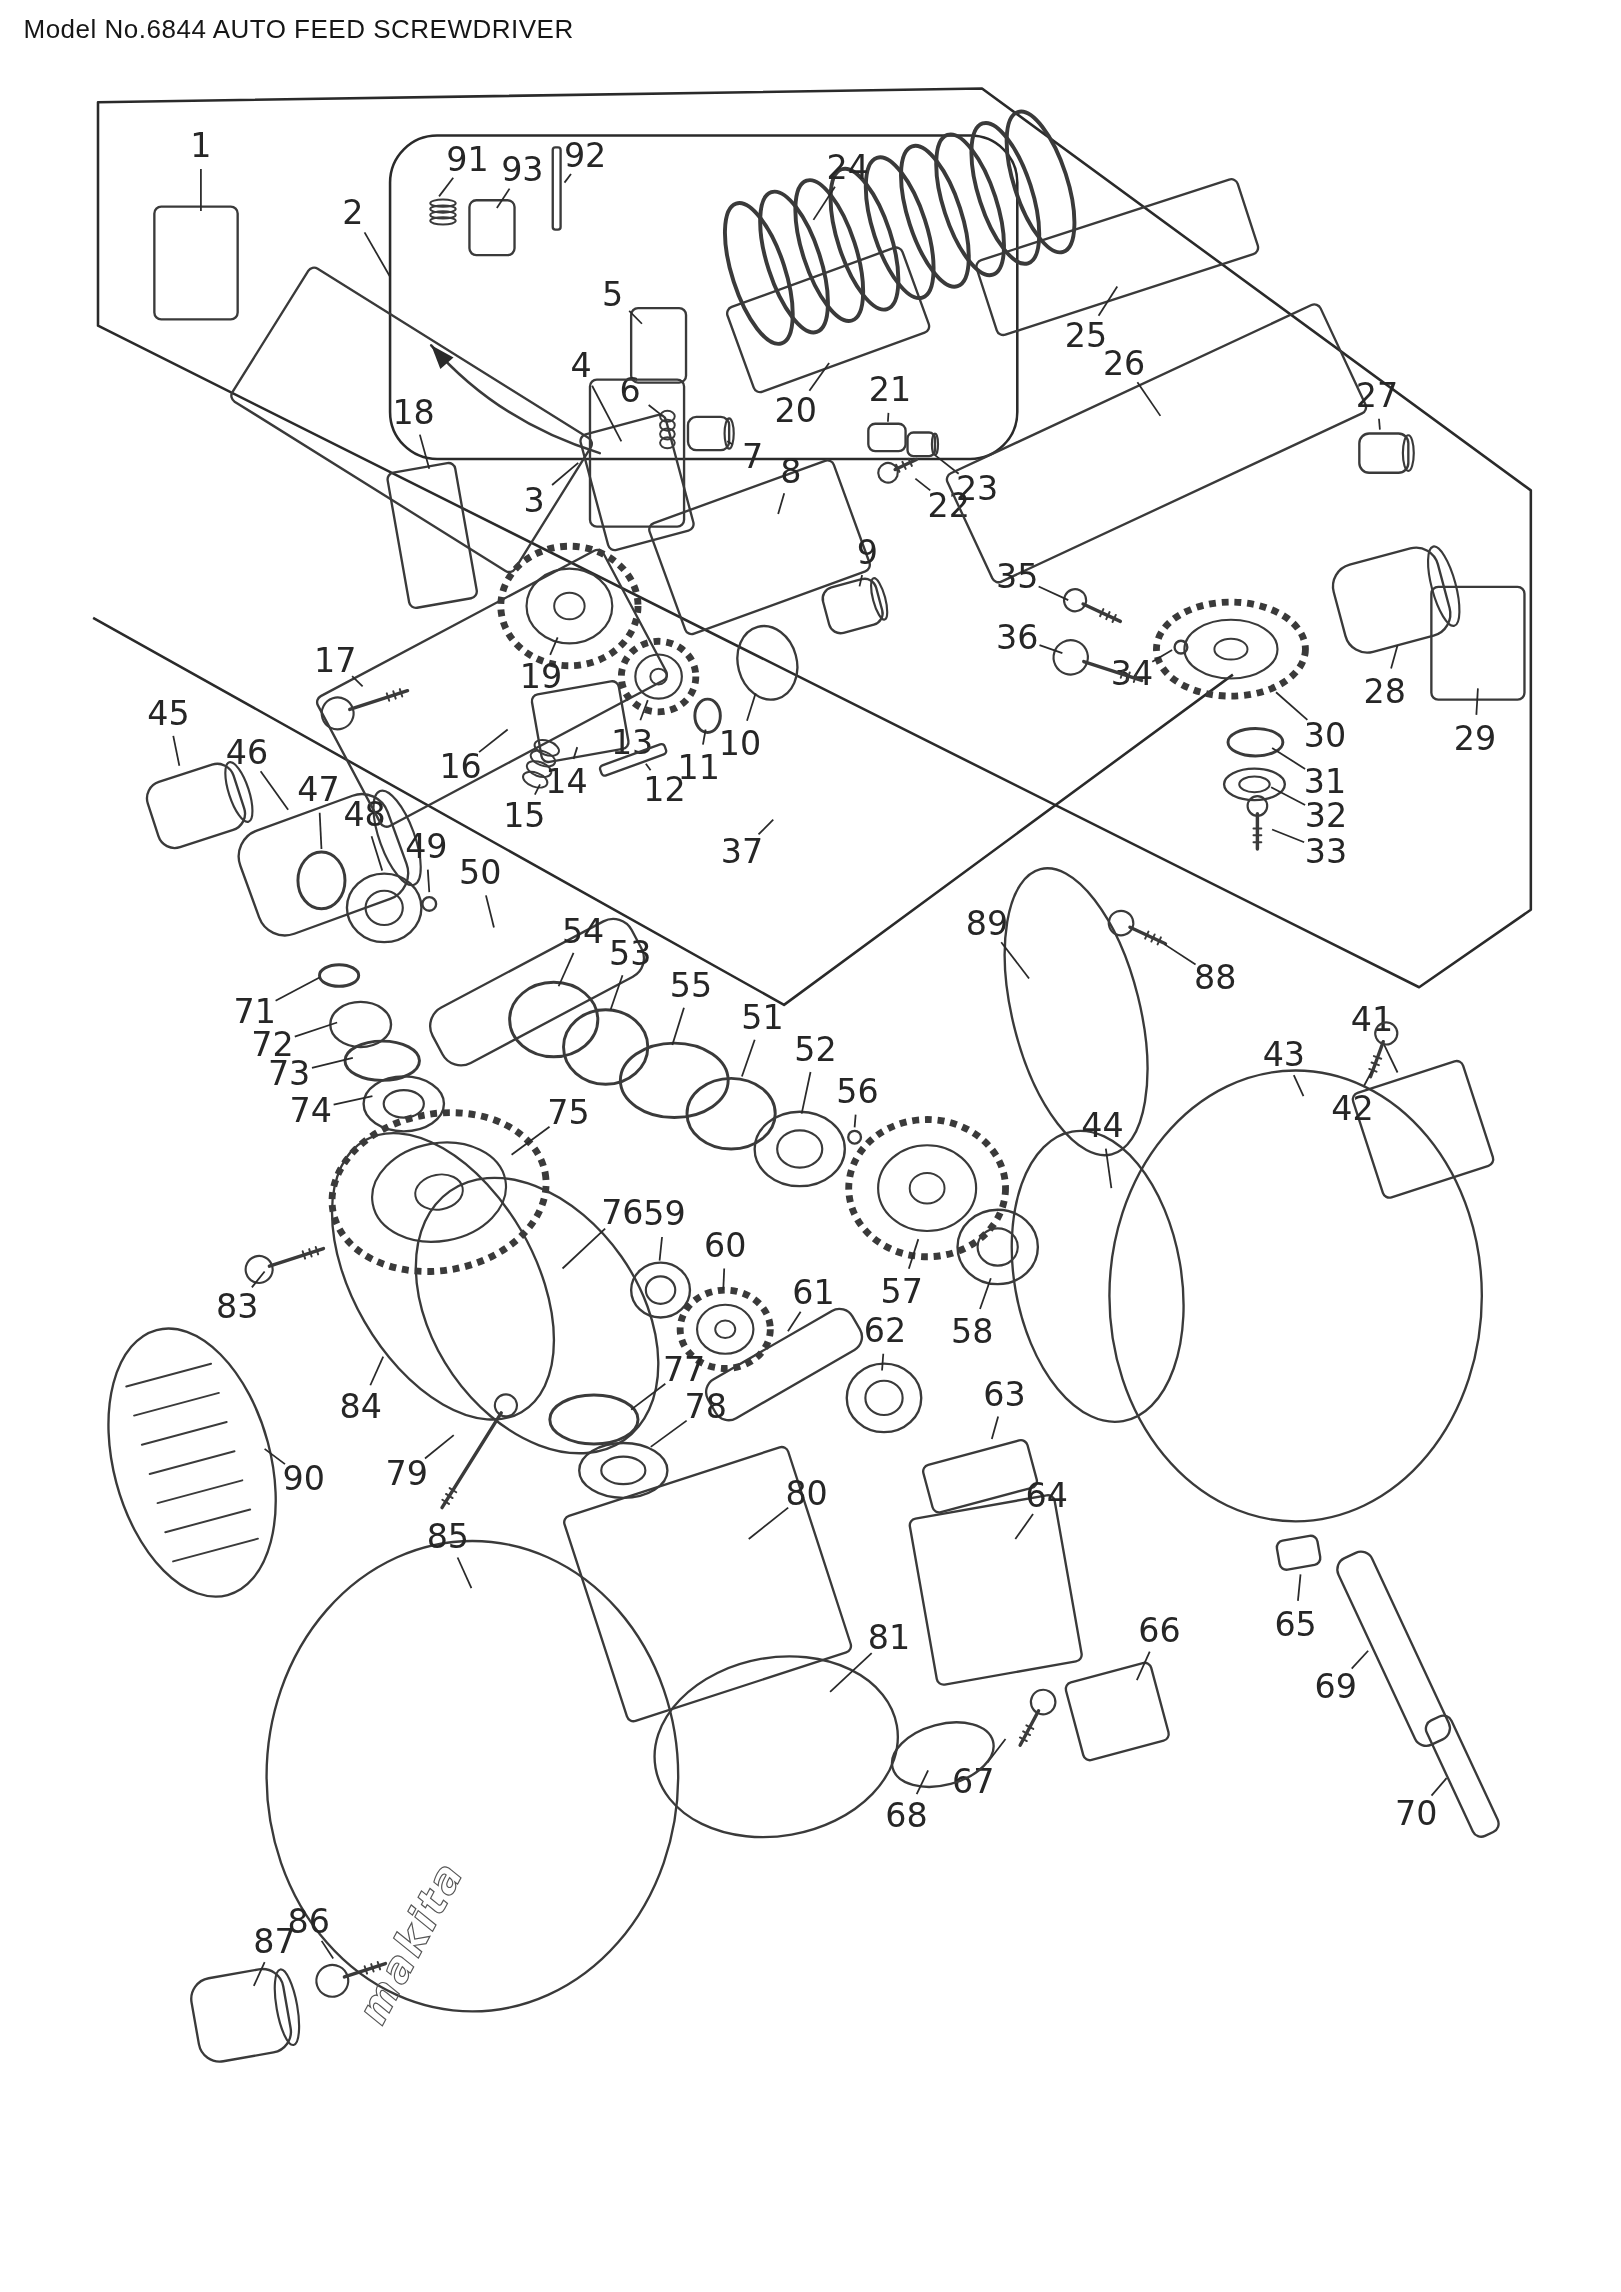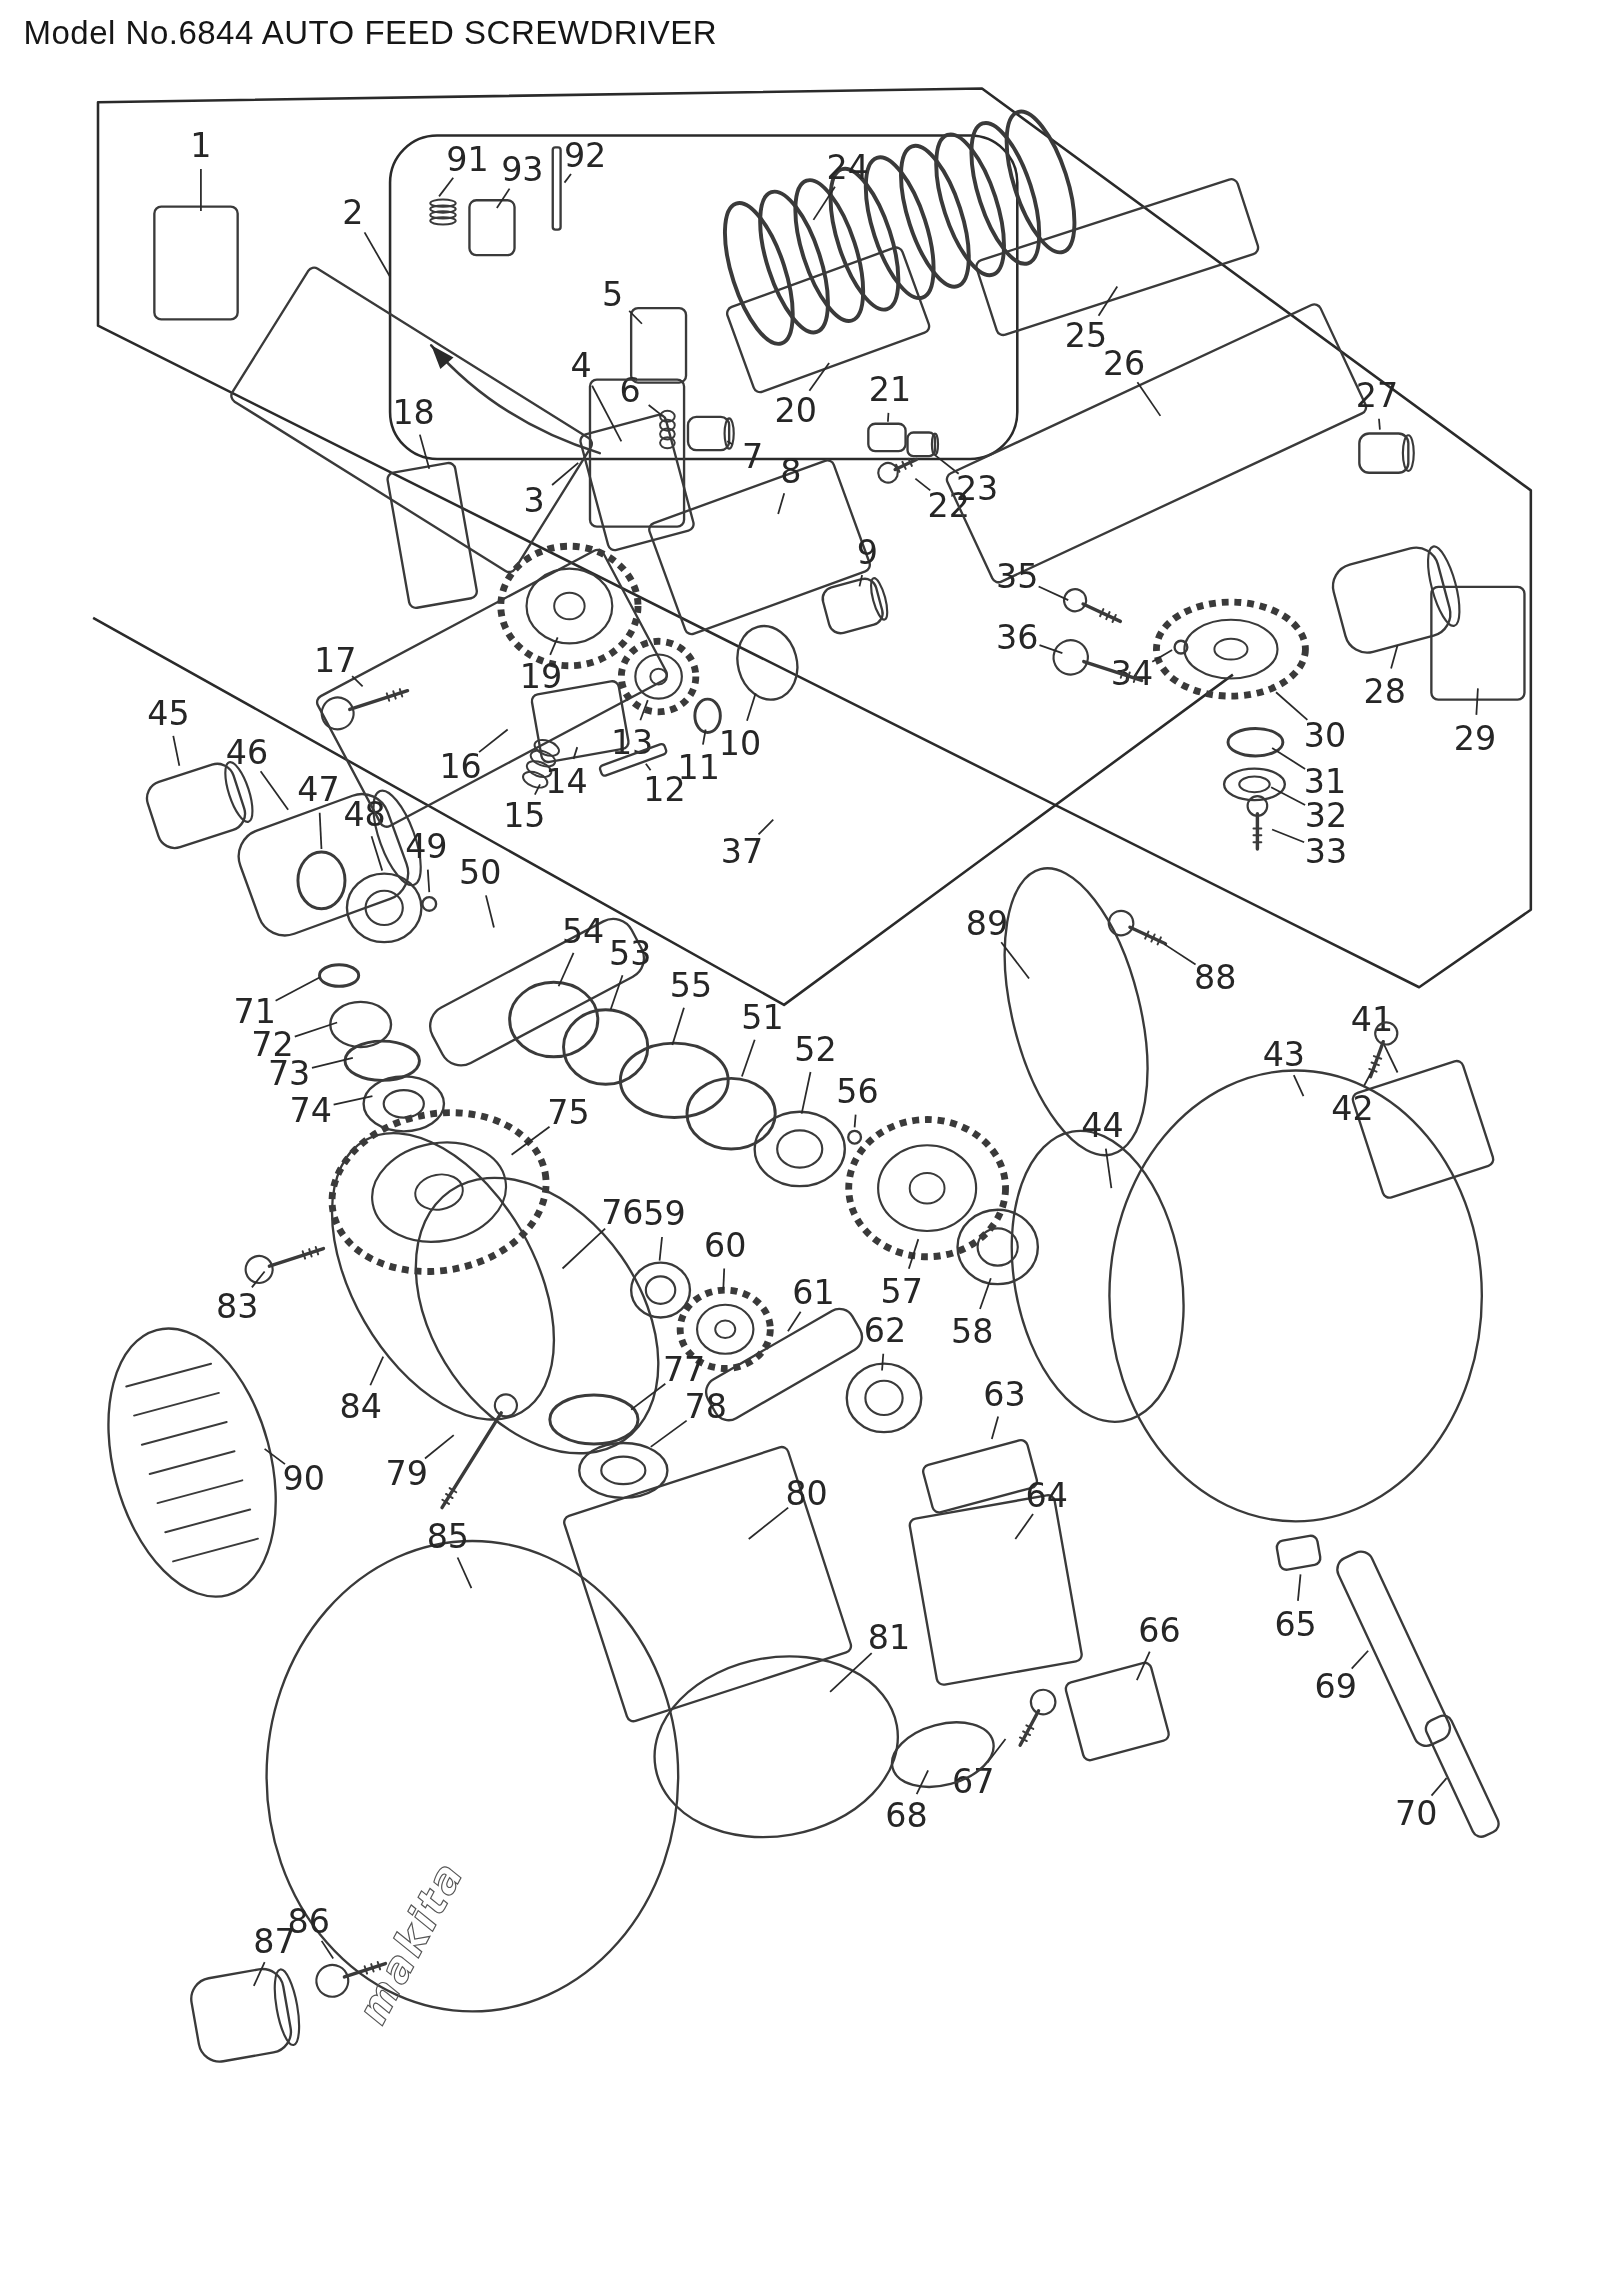--- a/index.html
+++ b/index.html
@@ -1,18 +1,18 @@
 <!DOCTYPE html>
 <html><head>
 <meta charset="utf-8">
 <style>
   html,body{margin:0;padding:0;background:#ffffff;}
   .stage{position:relative;width:1621px;height:2293px;background:#fff;overflow:hidden;
          font-family:"DejaVu Sans",sans-serif;}
-  .title{position:absolute;left:23.5px;top:13.7px;font-size:33px;font-weight:500;color:#161616;
+  .title{position:absolute;left:23.5px;top:13.7px;font-size:26px;font-weight:500;color:#161616;
          font-family:"Liberation Sans",sans-serif;letter-spacing:0.5px;}
   svg text.plabel{font-family:"DejaVu Sans",sans-serif;font-size:34px;fill:#262626;}
   svg text.logo{font-family:"DejaVu Sans",sans-serif;font-size:42px;font-style:italic;font-weight:bold;
         fill:none;stroke:#555;stroke-width:1.2px;letter-spacing:3px;}
 </style>
 </head>
 <body>
 
 <div class="stage">
   <div class="title">Model No.6844 AUTO FEED SCREWDRIVER</div>

